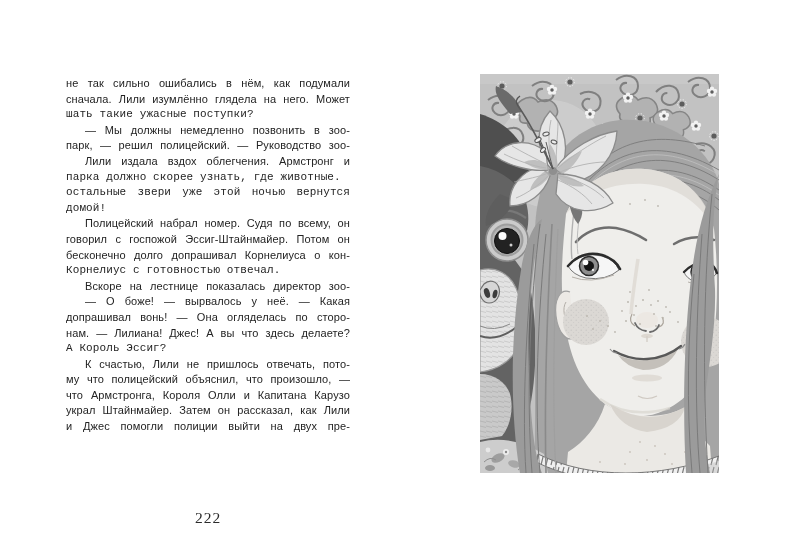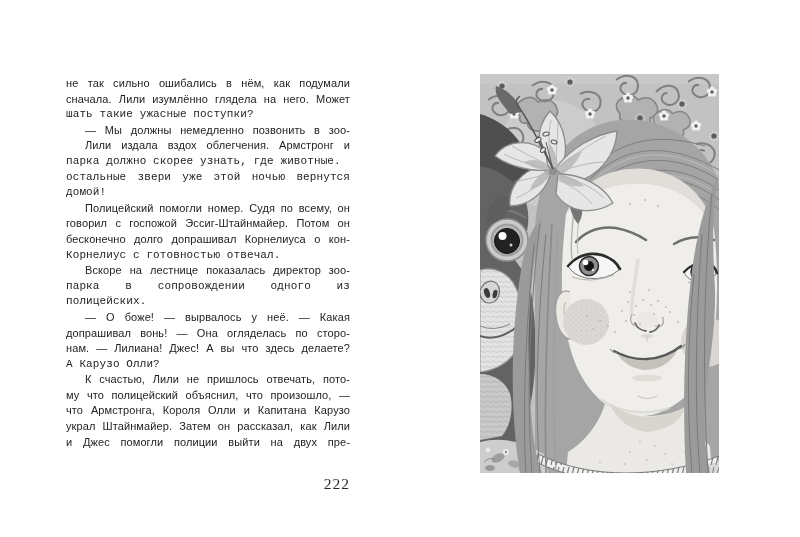--- a/index.html
+++ b/index.html
@@ -13,55 +13,55 @@
     position:absolute; left:66px; top:60px; width:284px;
   }
   .line {
     font-size:11px; line-height:15.6px; color:#232323;
     text-align:justify; text-align-last:justify;
     letter-spacing:0.1px;
   }
   .line.indent { text-indent:19px; }
   .line.end { text-align-last:left;font-family:Liberation Mono, monospace; }
   .page-number {
-    position:absolute; left:66px; top:459px; width:284px;
-    text-align:right;
+    position:absolute; left:66px; top:493px; width:284px;
+    text-align:center;
     font-family:"Liberation Serif", serif;
     font-size:15.5px; color:#2b2b2b; letter-spacing:1px;
   }
   .illustration {
     position:absolute; left:480px; top:58px; width:239px; height:399px;
   }
   .illustration svg { display:block; width:239px; height:399px; }
 </style>
 </head>
 <body>
 
 <div class="screen">
 
   <div class="text-column">
     <div>
 
     <p class="line">не так сильно ошибались в нём, как подумали</p>
         <p class="line">сначала. Лили изумлённо глядела на него. Может</p>
         <p class="line end">шать такие ужасные поступки?</p>
         <p class="line indent">— Мы должны немедленно позвонить в зоо-</p>
+        <p class="line">парк, — решил полицейский. — Руководство зоо-</p>
         <p class="line indent">Лили издала вздох облегчения. Армстронг и</p>
         <p class="line end">парка должно скорее узнать, где животные.</p>
         <p class="line end">остальные звери уже этой ночью вернутся домой!</p>
-        <p class="line indent">Полицейский помогли номер. Судя по всему, он</p>
+        <p class="line indent">Полицейский набрал номер. Судя по всему, он</p>
         <p class="line">говорил с госпожой Эссиг-Штайнмайер. Потом он</p>
         <p class="line">бесконечно долго допрашивал Корнелиуса о кон-</p>
         <p class="line end">Корнелиус с готовностью отвечал.</p>
         <p class="line indent">Вскоре на лестнице показалась директор зоо-</p>
-        <p class="line end">парка в сопровождении одного из полицейских.</p>
         <p class="line indent">— О боже! — вырвалось у неё. — Какая</p>
         <p class="line">допрашивал вонь! — Она огляделась по сторо-</p>
         <p class="line">нам. — Лилиана! Джес! А вы что здесь делаете?</p>
-        <p class="line end">А Карузо Олли?</p>
+        <p class="line end">А Король Эссиг?</p>
         <p class="line indent">К счастью, Лили не пришлось отвечать, пото-</p>
         <p class="line">му что полицейский объяснил, что произошло, —</p>
         <p class="line">что Армстронга, Короля Олли и Капитана Карузо</p>
         <p class="line">украл Штайнмайер. Затем он рассказал, как Лили</p>
         <p class="line">и Джес помогли полиции выйти на двух пре-</p>
       </div>
   </div>
 
   <div class="page-number">222</div>
 

